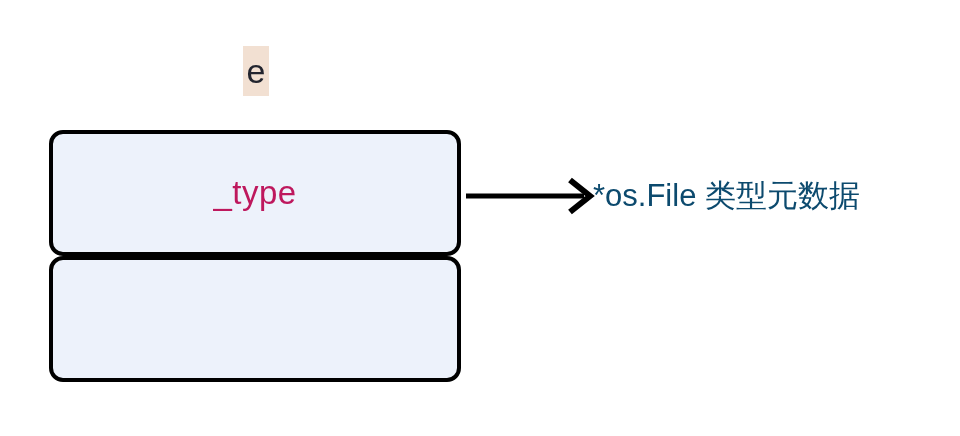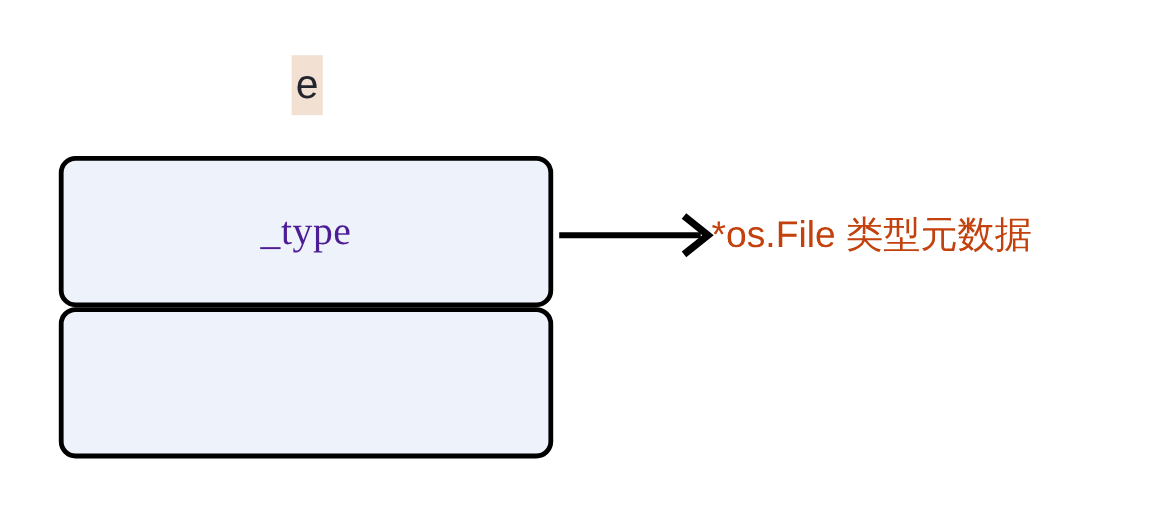--- a/index.html
+++ b/index.html
@@ -59,45 +59,44 @@
   .struct-box.field-top {
     top: 130px;
     height: 126px;
   }
   .struct-box.field-bottom {
     top: 256px;
     height: 126px;
   }
   .field-label {
     font-size: 33px;
-    color: #4c1d95;
+    color: #be185d;
     letter-spacing: 0.5px;
     white-space: nowrap;
-    font-family: Liberation Serif, serif;
   }
 
   
   .arrow-svg {
     position: absolute;
     left: 462px;
     top: 172px;
     width: 140px;
     height: 48px;
   }
 
   
   .caption {
     position: absolute;
     left: 593px;
     top: 172px;
     height: 48px;
     display: flex;
     align-items: center;
     font-size: 31px;
-    color: #c2410c;
+    color: #0c4a6e;
     white-space: nowrap;
   }
 </style>
 </head>
 <body>
 
 <div id="canvas">
 
   <div class="annotation-highlight"></div>
   <div class="annotation-letter">e</div>

